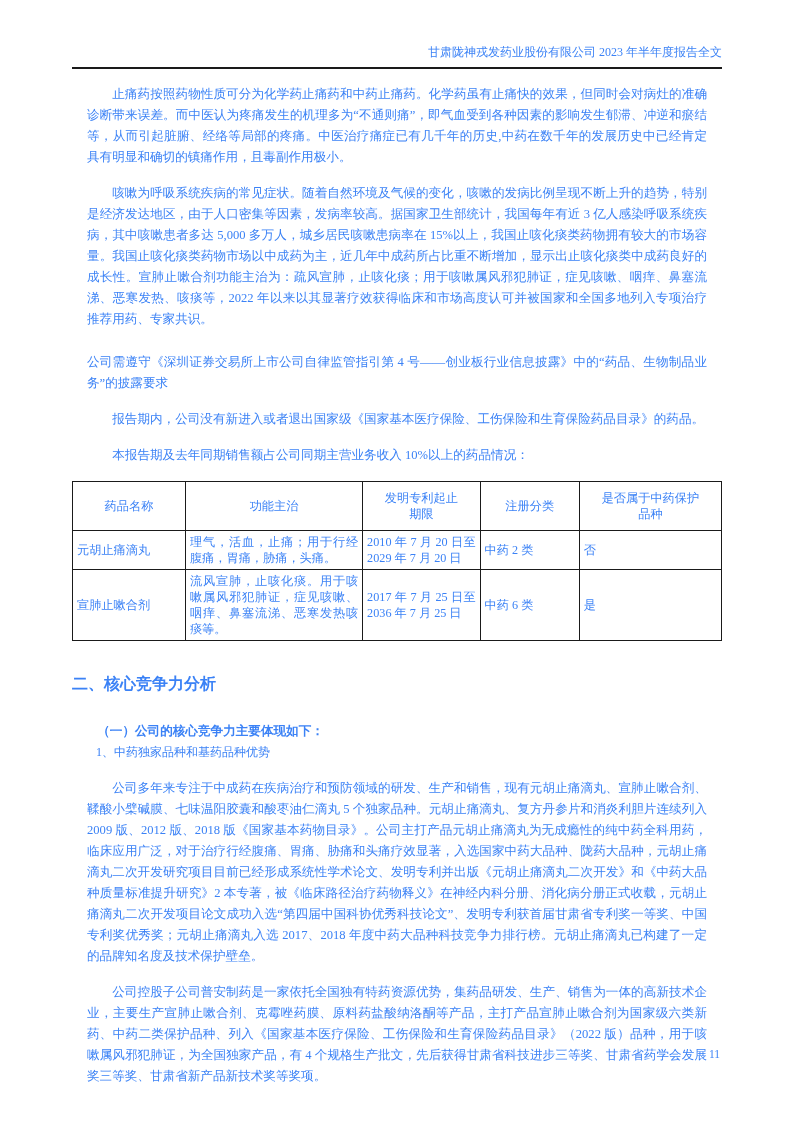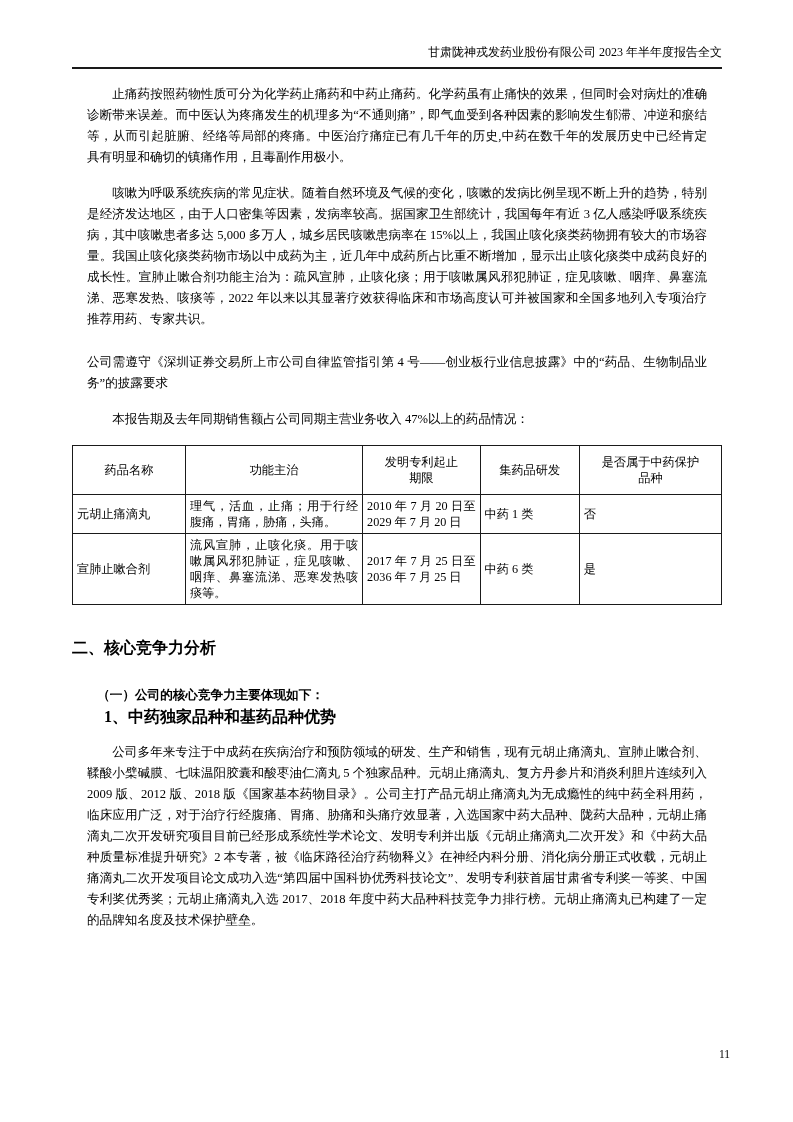--- a/index.html
+++ b/index.html
@@ -6,21 +6,21 @@
     margin: 0;
     padding: 0;
     background: #ffffff;
   }
   .page {
     position: relative;
     width: 793px;
     height: 1122px;
     margin: 0 auto;
     background: #ffffff;
-    color: #000000;
+    color: #3b82f6;
     font-family: "Liberation Serif", "DejaVu Serif", serif;
     box-sizing: border-box;
     padding: 44px 71px 0 72px;
     overflow: hidden;
   }
   .doc-header {
     border-bottom: 2px solid #1a1a1a;
     padding-bottom: 7px;
   }
   .doc-header .header-title {
@@ -65,29 +65,29 @@
     line-height: 22px;
   }
   h2.sub-heading-1 {
     font-size: 12.6px;
     font-weight: bold;
     margin: 26px 0 0 0;
     text-indent: 2em;
     line-height: 21px;
   }
   h3.sub-heading-2 {
-    font-size: 16px;
-    font-weight: bold;
+    font-size: 12px;
+    font-weight: normal;
     margin: 0;
     text-indent: 2em;
     line-height: 21px;
   }
   .page-number {
     position: absolute;
-    right: 63px;
+    right: 73px;
     bottom: 62px;
     font-size: 11.5px;
   }
 </style>
 </head>
 <body>
 
 <div class="page">
 
   <div class="doc-header">
@@ -96,64 +96,66 @@
 
   <div class="doc-main">
 
     <p class="indent">止痛药按照药物性质可分为化学药止痛药和中药止痛药。化学药虽有止痛快的效果，但同时会对病灶的准确诊断带来误差。而中医认为疼痛发生的机理多为“不通则痛”，即气血受到各种因素的影响发生郁滞、冲逆和瘀结等，从而引起脏腑、经络等局部的疼痛。中医治疗痛症已有几千年的历史,中药在数千年的发展历史中已经肯定具有明显和确切的镇痛作用，且毒副作用极小。</p>
 
 
     <p class="indent">咳嗽为呼吸系统疾病的常见症状。随着自然环境及气候的变化，咳嗽的发病比例呈现不断上升的趋势，特别是经济发达地区，由于人口密集等因素，发病率较高。据国家卫生部统计，我国每年有近 3 亿人感染呼吸系统疾病，其中咳嗽患者多达 5,000 多万人，城乡居民咳嗽患病率在 15%以上，我国止咳化痰类药物拥有较大的市场容量。我国止咳化痰类药物市场以中成药为主，近几年中成药所占比重不断增加，显示出止咳化痰类中成药良好的成长性。宣肺止嗽合剂功能主治为：疏风宣肺，止咳化痰；用于咳嗽属风邪犯肺证，症见咳嗽、咽痒、鼻塞流涕、恶寒发热、咳痰等，2022 年以来以其显著疗效获得临床和市场高度认可并被国家和全国多地列入专项治疗推荐用药、专家共识。</p>
 
     <p class="gap-top">公司需遵守《深圳证券交易所上市公司自律监管指引第 4 号——创业板行业信息披露》中的“药品、生物制品业务”的披露要求</p>
 
+    <p class="indent">报告期内，公司没有新进入或者退出国家级《国家基本医疗保险、工伤保险和生育保险药品目录》的药品。</p>
 
-    <p class="indent">本报告期及去年同期销售额占公司同期主营业务收入 47%以上的药品情况：</p>
+    <p class="indent">本报告期及去年同期销售额占公司同期主营业务收入 10%以上的药品情况：</p>
 
     <table class="drug-table">
       <colgroup>
         <col style="width:17.4%">
         <col style="width:27.3%">
         <col style="width:18.1%">
         <col style="width:15.3%">
         <col style="width:21.9%">
       </colgroup>
       <thead>
         <tr>
           <th>药品名称</th>
           <th>功能主治</th>
           <th>发明专利起止期限</th>
-          <th>集药品研发</th>
+          <th>注册分类</th>
           <th>是否属于中药保护品种</th>
         </tr>
       </thead>
       <tbody>
         <tr>
           <td class="cell-center">元胡止痛滴丸</td>
           <td class="cell-left">理气，活血，止痛；用于行经腹痛，胃痛，胁痛，头痛。</td>
           <td class="cell-left">2010 年 7 月 20 日至 2029 年 7 月 20 日</td>
-          <td class="cell-center">中药 1 类</td>
+          <td class="cell-center">中药 2 类</td>
           <td class="cell-center">否</td>
         </tr>
         <tr>
           <td class="cell-center">宣肺止嗽合剂</td>
           <td class="cell-left">流风宣肺，止咳化痰。用于咳嗽属风邪犯肺证，症见咳嗽、咽痒、鼻塞流涕、恶寒发热咳痰等。</td>
           <td class="cell-left">2017 年 7 月 25 日至 2036 年 7 月 25 日</td>
           <td class="cell-center">中药 6 类</td>
           <td class="cell-center">是</td>
         </tr>
       </tbody>
     </table>
 
     <h1 class="section-heading">二、核心竞争力分析</h1>
 
     <h2 class="sub-heading-1">（一）公司的核心竞争力主要体现如下：</h2>
 
     <h3 class="sub-heading-2">1、中药独家品种和基药品种优势</h3>
 
     <p class="indent">公司多年来专注于中成药在疾病治疗和预防领域的研发、生产和销售，现有元胡止痛滴丸、宣肺止嗽合剂、鞣酸小檗碱膜、七味温阳胶囊和酸枣油仁滴丸 5 个独家品种。元胡止痛滴丸、复方丹参片和消炎利胆片连续列入 2009 版、2012 版、2018 版《国家基本药物目录》。公司主打产品元胡止痛滴丸为无成瘾性的纯中药全科用药，临床应用广泛，对于治疗行经腹痛、胃痛、胁痛和头痛疗效显著，入选国家中药大品种、陇药大品种，元胡止痛滴丸二次开发研究项目目前已经形成系统性学术论文、发明专利并出版《元胡止痛滴丸二次开发》和《中药大品种质量标准提升研究》2 本专著，被《临床路径治疗药物释义》在神经内科分册、消化病分册正式收载，元胡止痛滴丸二次开发项目论文成功入选“第四届中国科协优秀科技论文”、发明专利获首届甘肃省专利奖一等奖、中国专利奖优秀奖；元胡止痛滴丸入选 2017、2018 年度中药大品种科技竞争力排行榜。元胡止痛滴丸已构建了一定的品牌知名度及技术保护壁垒。</p>
 
+    <p class="indent">公司控股子公司普安制药是一家依托全国独有特药资源优势，集药品研发、生产、销售为一体的高新技术企业，主要生产宣肺止嗽合剂、克霉唑药膜、原料药盐酸纳洛酮等产品，主打产品宣肺止嗽合剂为国家级六类新药、中药二类保护品种、列入《国家基本医疗保险、工伤保险和生育保险药品目录》（2022 版）品种，用于咳嗽属风邪犯肺证，为全国独家产品，有 4 个规格生产批文，先后获得甘肃省科技进步三等奖、甘肃省药学会发展奖三等奖、甘肃省新产品新技术奖等奖项。</p>
 
   </div>
 
   <div class="page-number">11</div>
 
 </div>
 
 </body></html>

